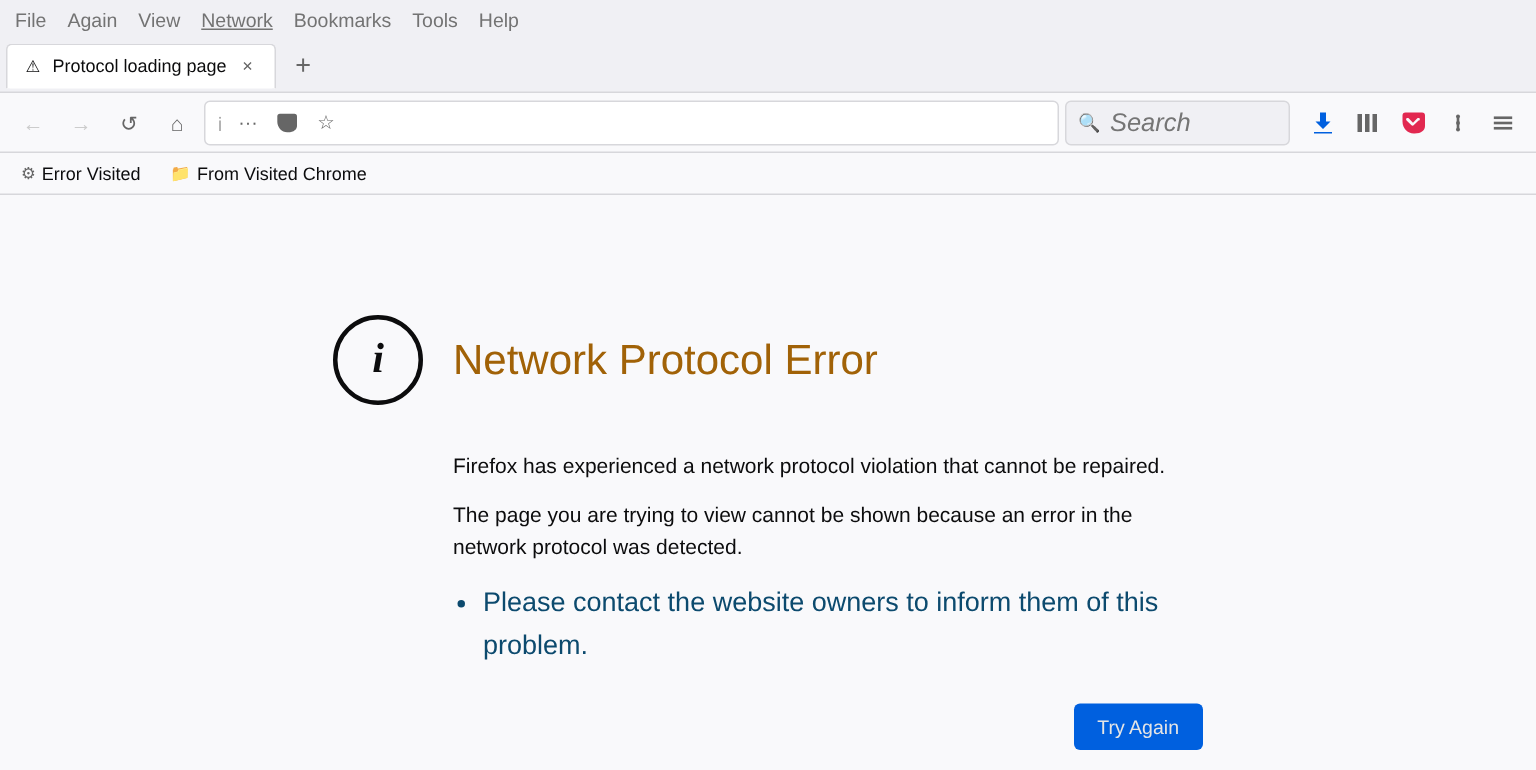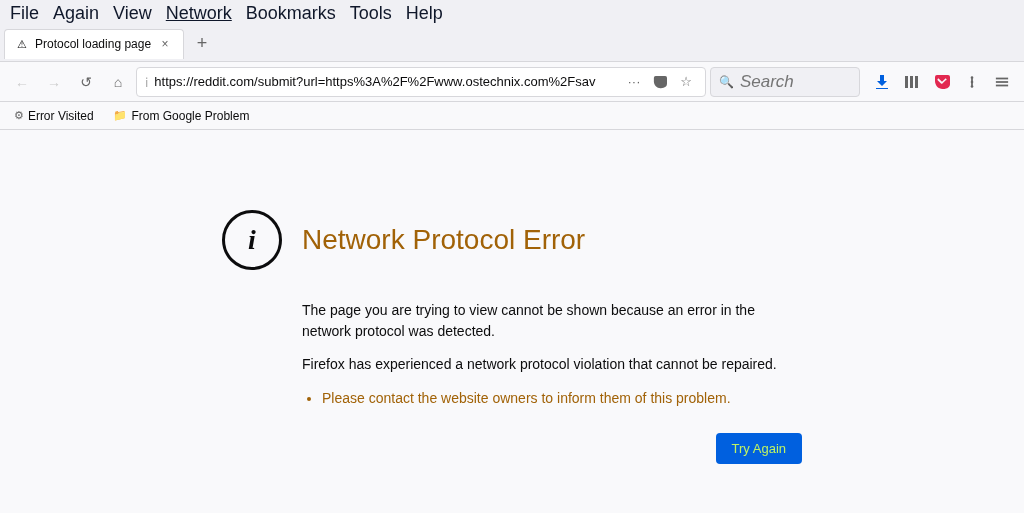--- a/index.html
+++ b/index.html
@@ -9,22 +9,22 @@
       align-items: center;
       height: 26px;
       background: #f0f0f4;
       padding: 0 4px;
       gap: 2px;
     }
     .menu-item {
       padding: 2px 6px;
       cursor: pointer;
       border-radius: 3px;
-      font-size: 18px;
-      color: #0f172a;
+      font-size: 13px;
+      color: #737373;
       user-select: none;
     }
     .menu-item.underline { text-decoration: underline; }
 
     
     .tab-bar {
       display: flex;
       align-items: center;
       background: #f0f0f4;
       height: 36px;
@@ -244,32 +244,32 @@
       font-size: 14px;
       color: #0c0c0d;
       margin-bottom: 12px;
       line-height: 1.5;
     }
     .error-list {
       margin-left: 20px;
       margin-bottom: 24px;
     }
     .error-list li {
-      font-size: 14px;
-      color: #a16207;
+      font-size: 18px;
+      color: #0c4a6e;
       line-height: 1.6;
     }
     .try-again-btn {
       display: flex;
       justify-content: flex-end;
       margin-top: 10px;
     }
     .btn-primary {
       background: #0060df;
-      color: #bef264;
+      color: #e5e5e5;
       border: none;
       border-radius: 4px;
       padding: 8px 16px;
       font-size: 13px;
       cursor: pointer;
     }
   </style>
 </head>
 <body>
 
@@ -293,21 +293,20 @@
 </div>
 
 <div class="nav-bar">
   <button class="nav-btn disabled">←</button>
   <button class="nav-btn disabled">→</button>
   <button class="nav-btn">↺</button>
   <button class="nav-btn">⌂</button>
 
   <div class="url-bar-container">
     <span class="url-info-icon">ℹ</span>
-    <input class="url-text" type="text" value="https://reddit.com/submit?url=https%3A%2F%2Fwww.ostechnix.com%2Fsav" style="">
     <div class="url-actions">
       <span class="url-action-btn">···</span>
       <span class="url-action-btn">
 
         <svg width="14" height="14" viewBox="0 0 16 16" fill="#666">
             <path d="M13 1H3a2 2 0 00-2 2v4c0 4.4 3.4 8 7.5 8h.5C13.7 15 16 12.7 16 10V3a2 2 0 00-2-2h-1z"></path>
           </svg>
       </span>
       <span class="url-action-btn">☆</span>
     </div>
@@ -359,33 +358,33 @@
   </div>
 </div>
 
 <div class="bookmarks-bar">
   <div class="bookmark-item">
     <span class="bookmark-icon">⚙</span>
     <span>Error Visited</span>
   </div>
   <div class="bookmark-item">
     <span class="bookmark-icon">📁</span>
-    <span>From Google Problem</span>
+    <span>From Visited Chrome</span>
   </div>
 </div>
 
 <div class="main-content">
   <div class="error-container">
     <div class="error-header">
       <div class="error-icon">i</div>
       <h1 class="error-title">Network Protocol Error</h1>
     </div>
     <div class="error-body">
+      <p class="error-desc">Firefox has experienced a network protocol violation that cannot be repaired.</p>
       <p class="error-desc">The page you are trying to view cannot be shown because an error in the network protocol was detected.</p>
-      <p class="error-desc">Firefox has experienced a network protocol violation that cannot be repaired.</p>
       <ul class="error-list">
         <li>Please contact the website owners to inform them of this problem.</li>
       </ul>
       <div class="try-again-btn">
         <button class="btn-primary">Try Again</button>
       </div>
     </div>
   </div>
 </div>
 

